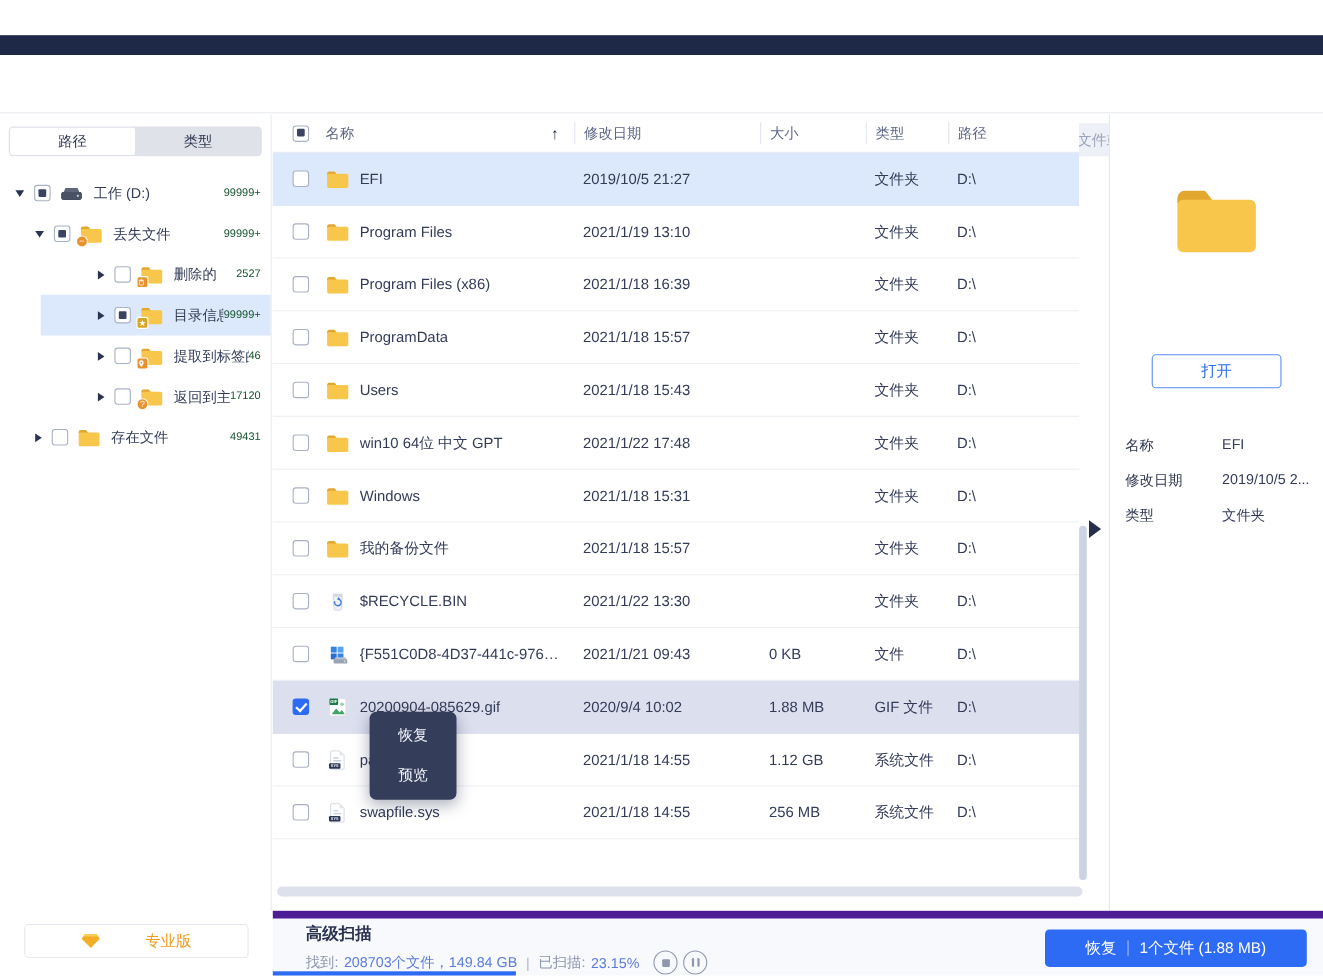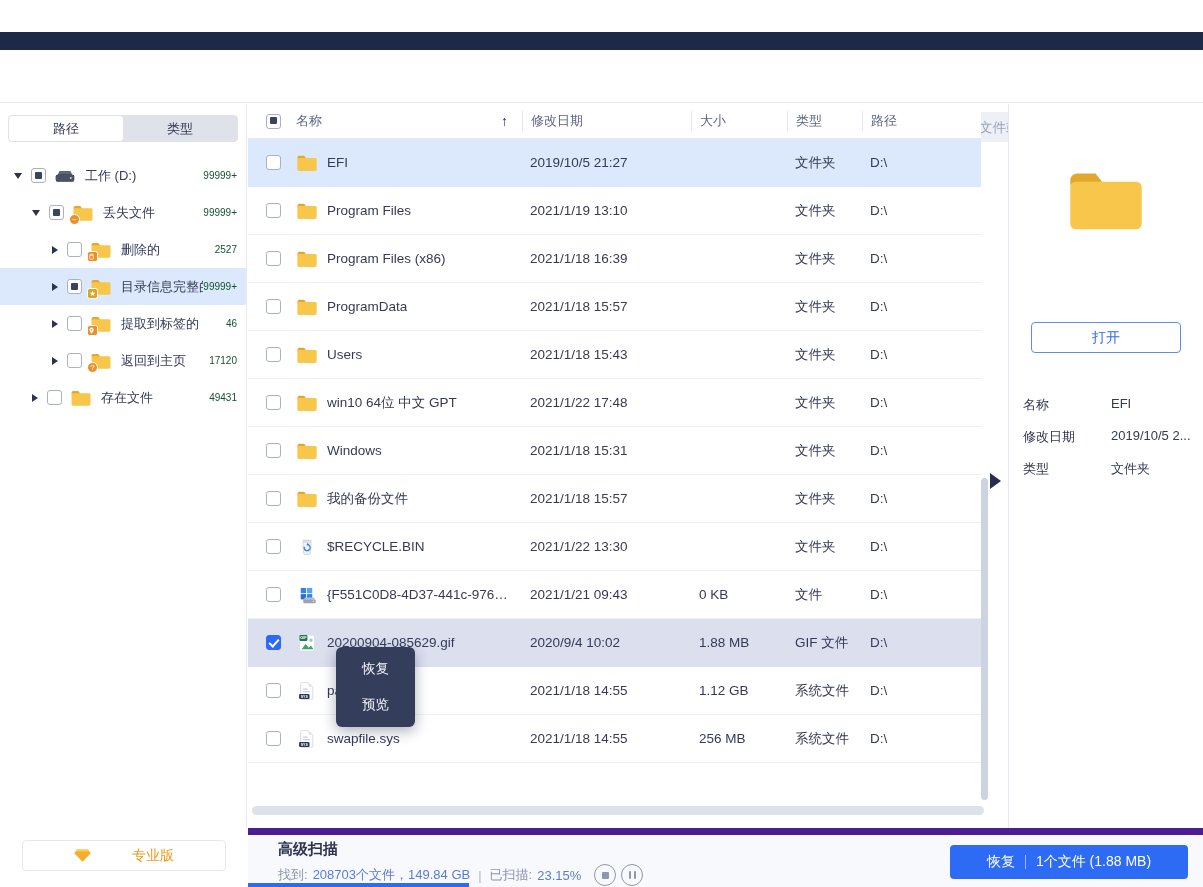--- a/index.html
+++ b/index.html
@@ -53,21 +53,21 @@
   .tree-item .cb { margin-right:8px; }
   .ticon { position:relative; width:22px; height:18px; margin-right:9px; flex:none; }
   .ticon svg { width:22px; height:18px; display:block; }
   .badge { position:absolute; left:-3px; bottom:-3px; width:11px; height:11px; background:#e8912d; color:#fff; font-size:8px; line-height:10px; text-align:center; border:1px solid #fff; }
   .badge.round { border-radius:50%; }
   .badge.square { border-radius:2.5px; }
   .badge.star-bg { background:#d9a525; font-size:7.5px; }
   .badge svg { width:7px; height:7px; margin-top:1px; }
   .tlabel { flex:1; white-space:nowrap; overflow:hidden; }
   .tcount { font-size:10px; color:#14532d; margin-right:9px; flex:none; }
-  .lvl0 { padding-left:14px; } .lvl1 { padding-left:32px; } .lvl2 { padding-left:52px; }
+  .lvl0 { padding-left:14px; } .lvl1 { padding-left:32px; } .lvl2 { padding-left:52px;margin-left:37px; }
 
   
   .main { position:absolute; left:248px; top:104px; width:733px; height:724px; background:#fff; }
   .trow, .thead { display:grid; grid-template-columns:30px 226px 169px 96px 75px auto; padding-left:18px; align-items:center; }
   .thead { height:35px; border-bottom:1px solid #e6e9f1; font-size:13px; color:#5c6584; }
   .thead .hcell { border-left:1px solid #e3e6ee; padding-left:8px; height:20px; line-height:20px; }
   .namehead { display:flex; align-items:center; justify-content:space-between; padding-right:14px; color:#5c6584; }
   .sortarrow { color:#1e2847; font-size:14px; font-weight:bold; }
   .trow { height:48px; border-bottom:1px solid #eef0f6; font-size:13.5px; color:#333b58; cursor:default; }
   .trow.hl-blue { background:#dce8fb; border-bottom-color:#dce8fb; }
@@ -82,21 +82,21 @@
   .vscroll { position:absolute; left:733px; top:374px; width:7px; height:322px; border-radius:3.5px; background:#ccd3e3; cursor:pointer; }
 
   
   .ctxmenu { position:absolute; left:336px; top:647px; width:79px; background:#343d5a; border-radius:6px; box-shadow:0 4px 14px rgba(20,28,60,.35); z-index:50; padding:4px 0; }
   .ctxitem { height:36px; display:flex; align-items:center; justify-content:center; color:#f2f4fa; font-size:13.5px; cursor:pointer; }
 
   
   .rightpanel { position:absolute; left:1008px; top:104px; width:195px; height:724px; background:#fff; border-left:1px solid #e5e8f0; }
   .panel-arrow { position:absolute; left:990px; top:473px; width:0; height:0; border-style:solid; border-width:8px 0 8px 11px; border-color:transparent transparent transparent #252e4e; cursor:pointer; z-index:5; }
   .preview-icon { position:absolute; left:50%; transform:translateX(-50%); top:62px; width:84px; height:68px; }
-  .openbtn { position:absolute; left:50%; transform:translateX(-50%); top:218px; width:150px; height:31px; border:1px solid #5b8df0; border-radius:4px; background:#fff; color:#2e6bf4; font-size:14px; display:flex; align-items:center; justify-content:center; cursor:pointer; }
+  .openbtn { position:absolute; left:50%; transform:translateX(-50%); top:218px; width:118px; height:31px; border:1px solid #5b8df0; border-radius:4px; background:#fff; color:#2e6bf4; font-size:14px; display:flex; align-items:center; justify-content:center; cursor:pointer; }
   .detail-row { position:absolute; left:14px; right:8px; height:20px; font-size:13px; display:flex; }
   .detail-label { width:88px; color:#2f364f; flex:none; }
   .detail-value { color:#333b58; white-space:nowrap; overflow:hidden; }
 
   
   .bottombar { position:absolute; left:0; top:828px; width:1203px; height:59px; background:#fff; }
   .bb-right { position:absolute; left:248px; top:0; width:955px; height:59px; background:#f7f9fc; border-top:7px solid #4c1d95; }
   .probtn { position:absolute; left:22px; top:12px; width:204px; height:31px; border:1px solid #e6e8ef; border-radius:4px; background:#fff; display:flex; align-items:center; justify-content:center; gap:9px; cursor:pointer; }
   .probtn svg { width:17px; height:15px; }
   .prolabel { color:#ef9a1d; font-size:14px;margin-left:32px; }

